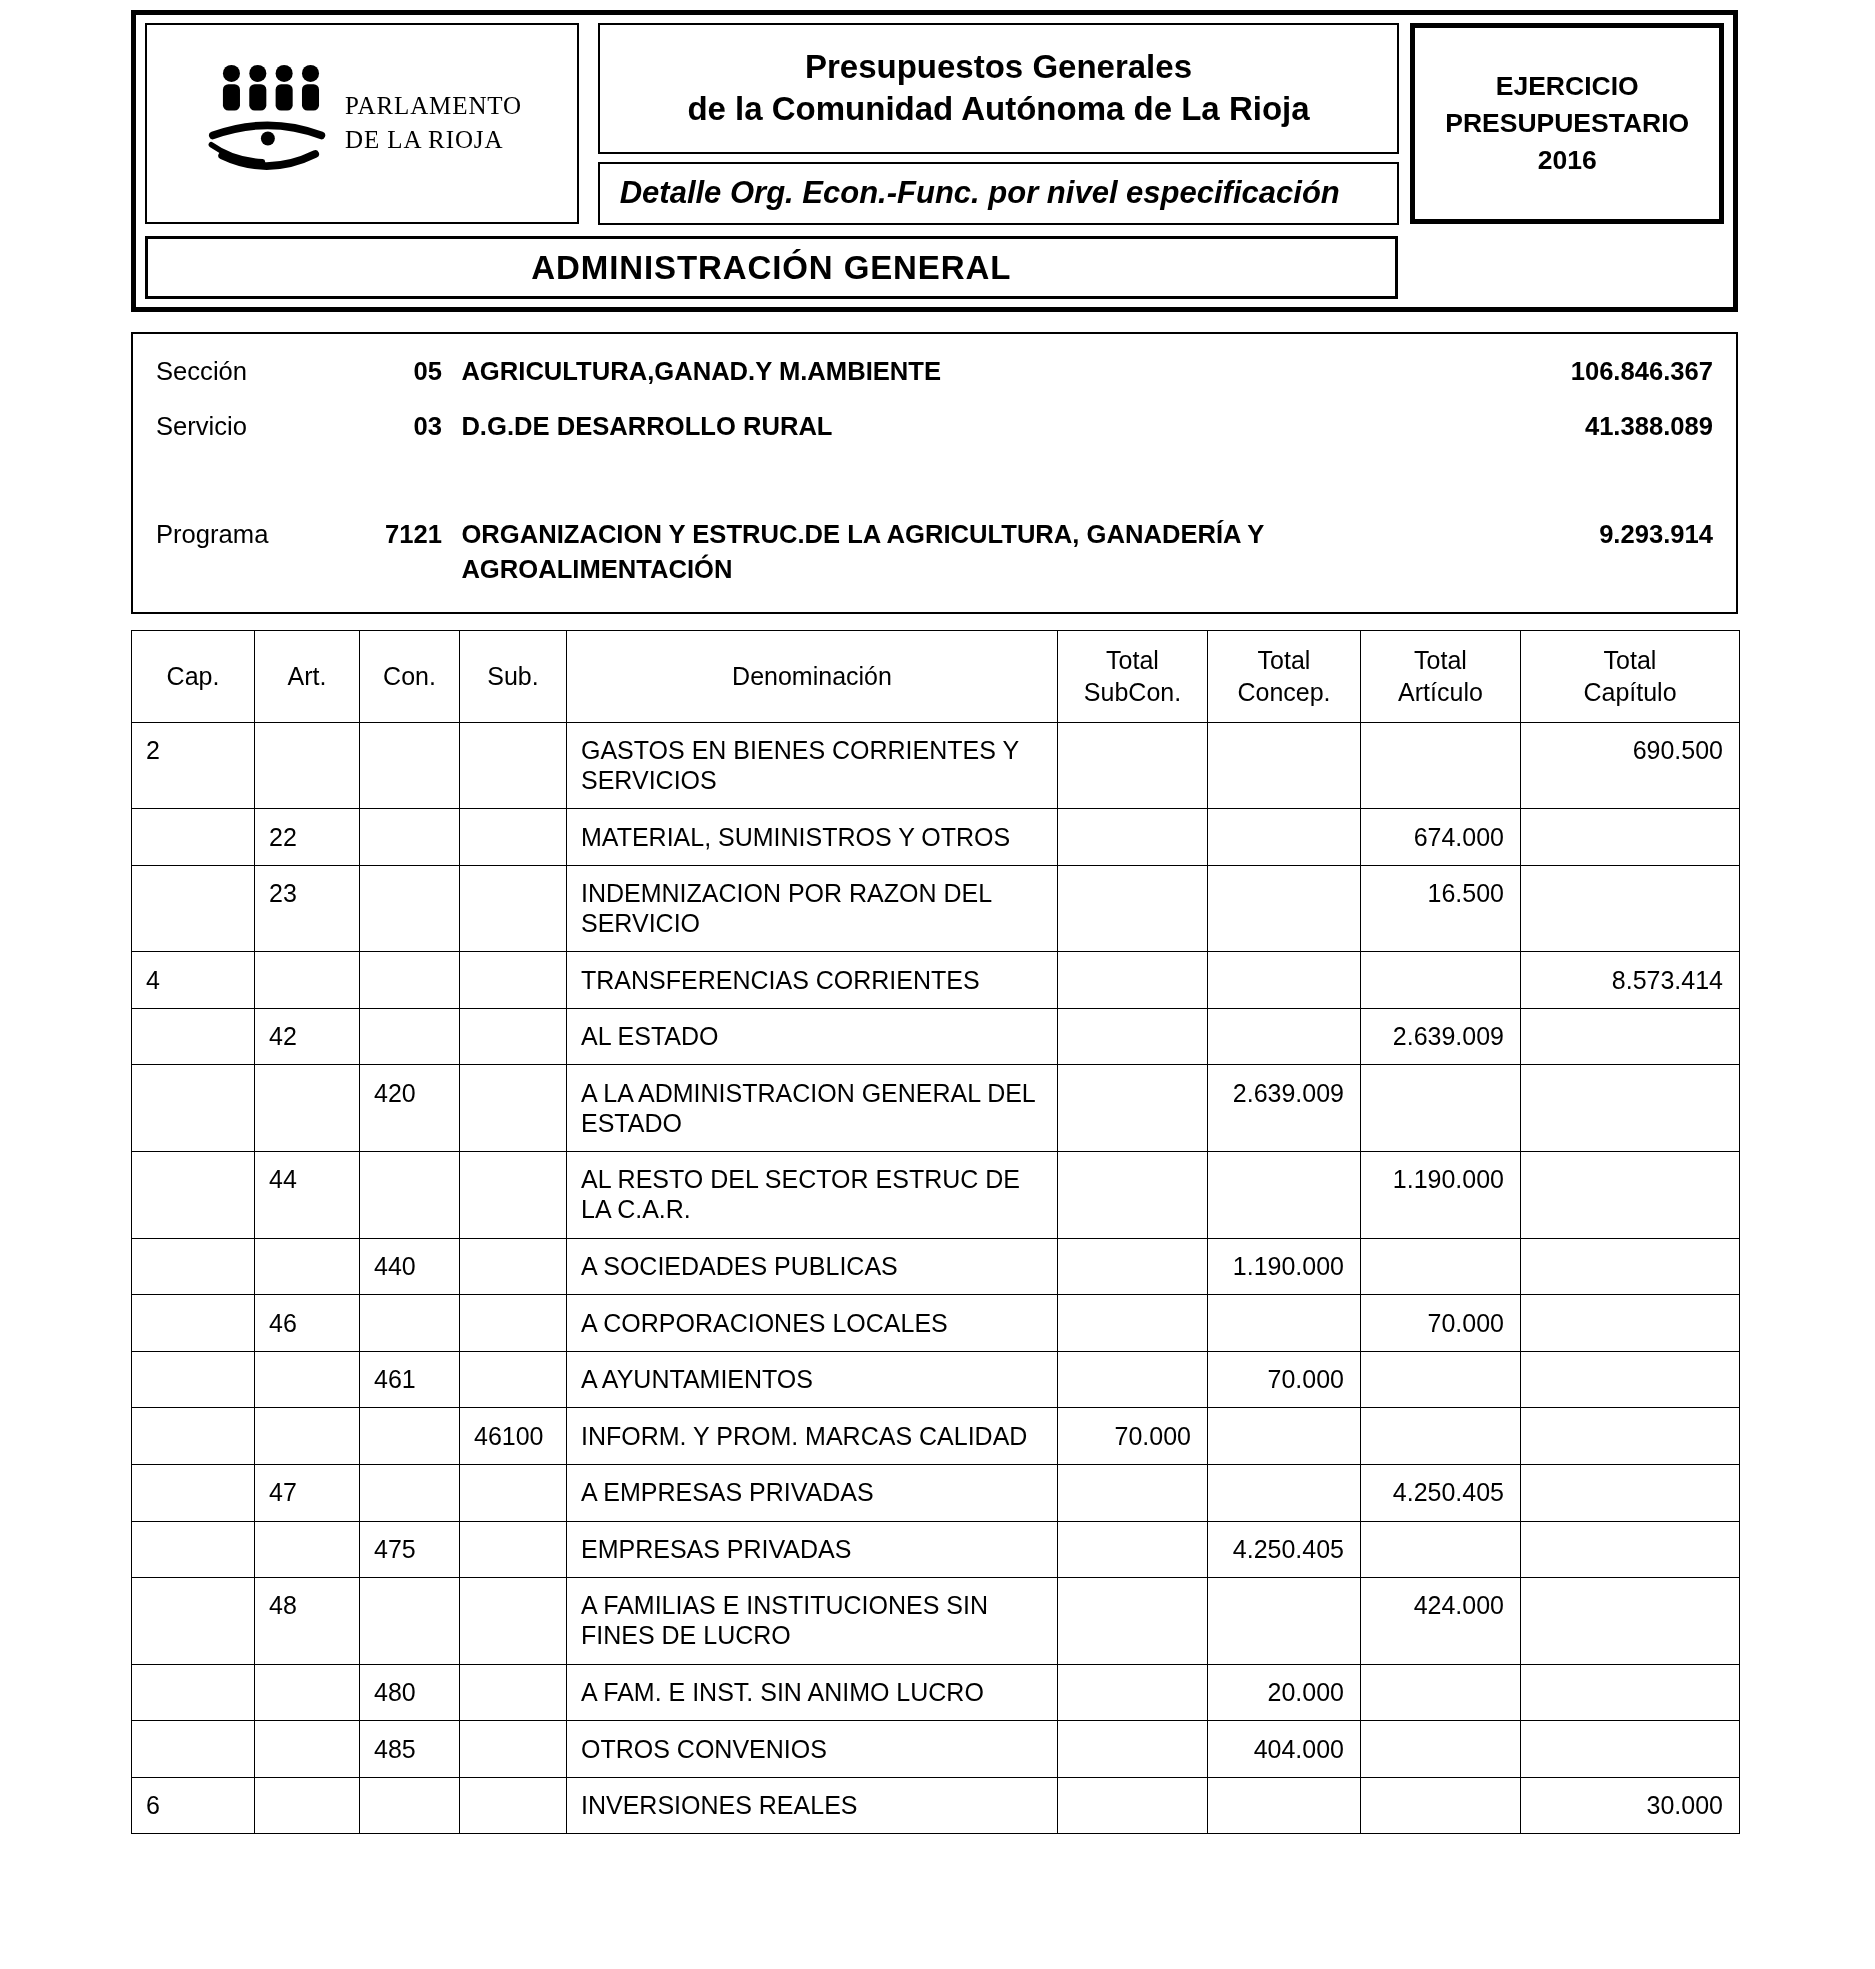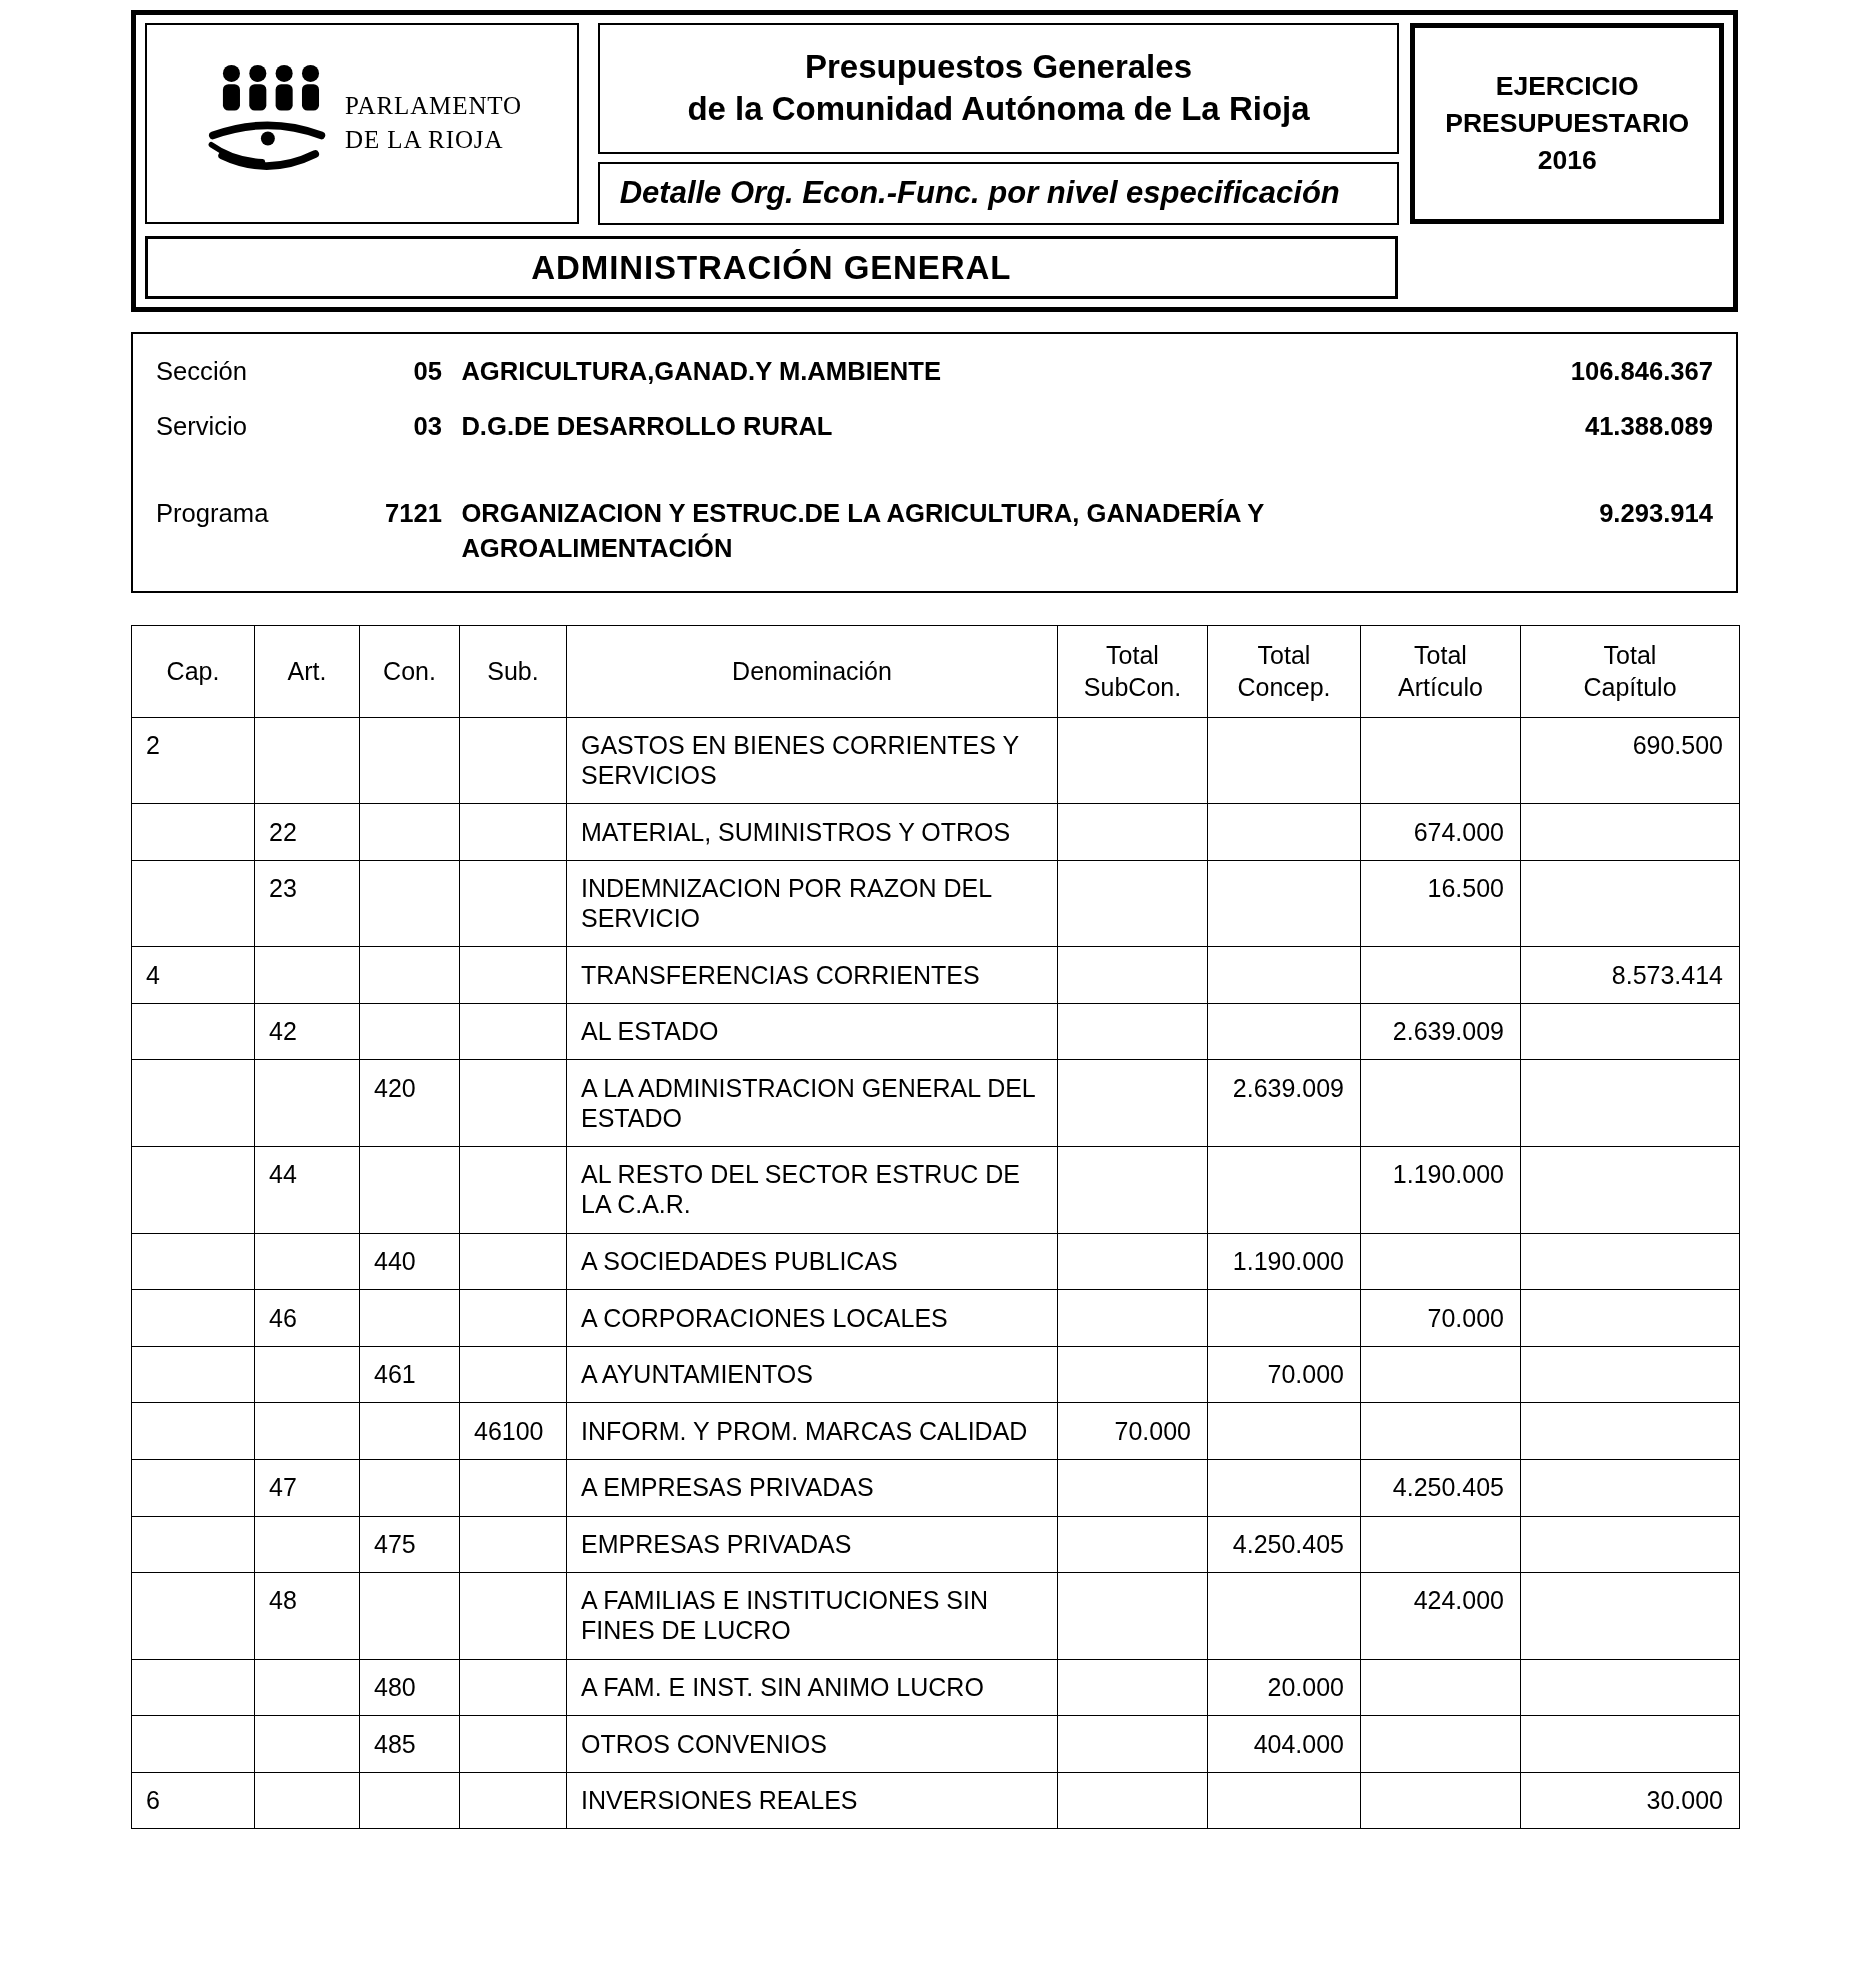--- a/index.html
+++ b/index.html
@@ -43,30 +43,30 @@
   .banner-box {
     border:3.5px solid #000; margin-top:11.5px; width:1253px; height:63px;
     display:flex; align-items:center; justify-content:center;
     font-weight:bold; font-size:33px; letter-spacing:0.9px;
   }
 
   
   .info-box { border:2.6px solid #000; margin-top:20px; padding:19.4px 23px 25px 23px; }
   .info-row { display:flex; align-items:flex-start; font-size:25.6px; line-height:35px; margin-top:20px; }
   .info-row:first-child { margin-top:0; }
-  .info-row.programa { margin-top:52px; }
+  .info-row.programa { margin-top:73px; }
   .info-label { width:176px; flex:0 0 auto; }
   .info-code { width:110px; flex:0 0 auto; text-align:right; font-weight:bold; }
   .info-name { font-weight:bold; margin-left:19.4px; max-width:891px; }
   .info-amount { margin-left:auto; font-weight:bold; text-align:right; padding-left:17.6px; flex:0 0 auto; }
 
   
   .budget-table {
     border-collapse:collapse; table-layout:fixed;
-    margin-top:32px; width:1607px;
+    margin-top:16px; width:1607px;
   }
   .budget-table th, .budget-table td {
     border:1.8px solid #000; font-size:25px; font-weight:normal;
   }
   .budget-table th {
     text-align:center; vertical-align:middle;
     white-space:pre-line; line-height:32px; height:92px; padding:5.3px 3.5px;
   }
   .budget-table td {
     vertical-align:top; line-height:30px; padding:12.4px 12.4px 13.2px 14px;

